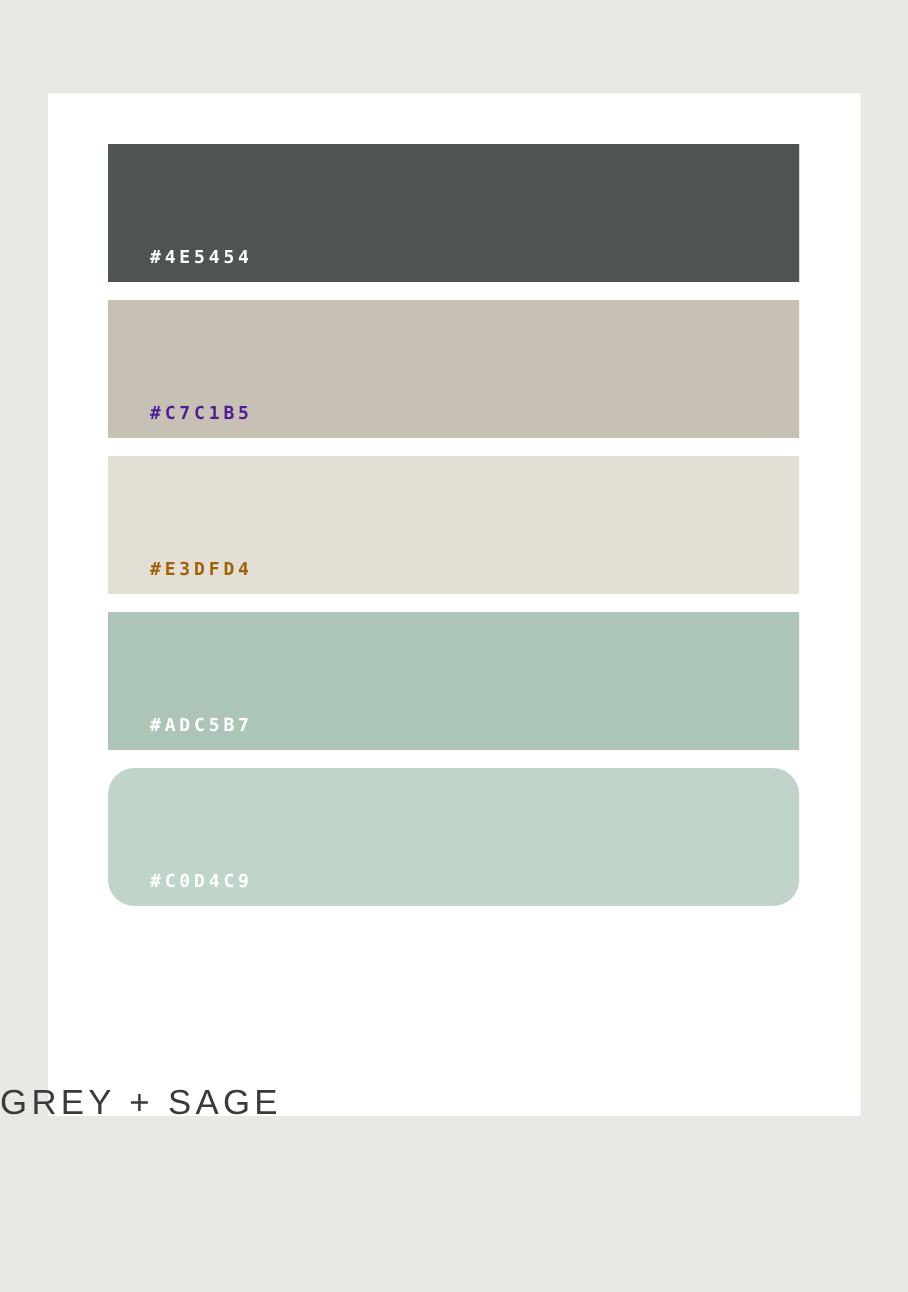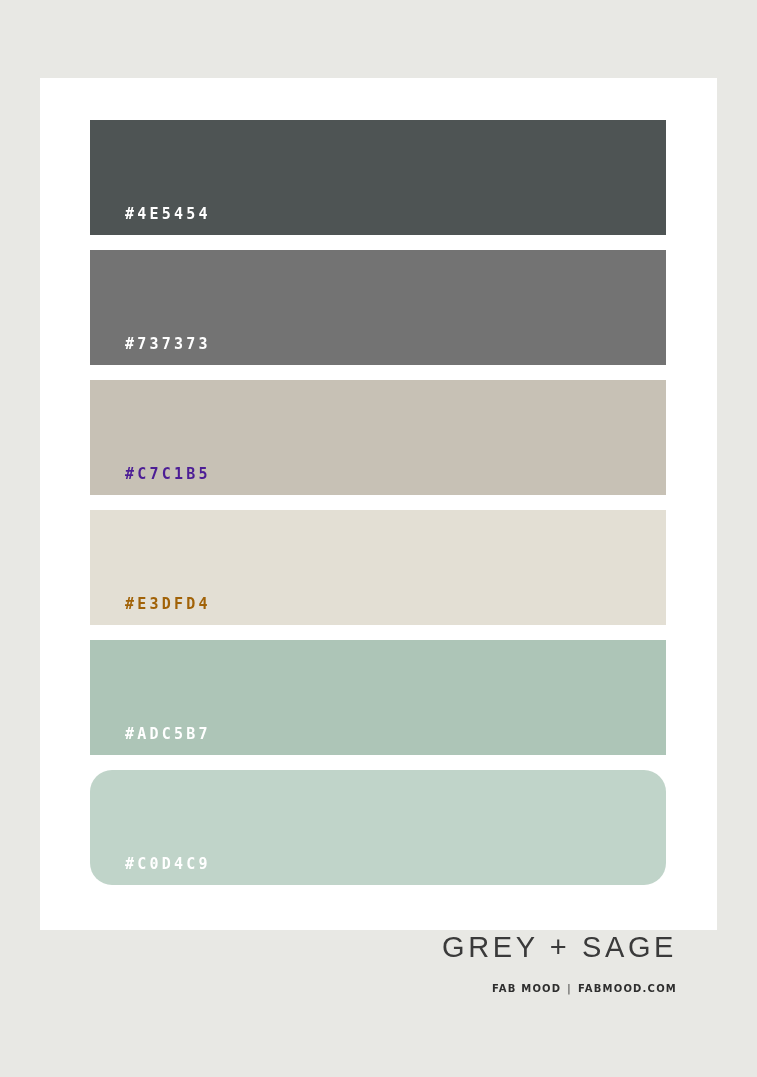--- a/index.html
+++ b/index.html
@@ -64,23 +64,23 @@
     font-weight: bold;
     letter-spacing: 3.2px;
     white-space: nowrap;
     line-height: 1;
   }
 
   
   .footer {
     position: absolute;
     left: 0;
-    top: 892px;
+    top: 864px;
     width: 677px;
-    text-align: right;
+    text-align: left;
   }
 
   .footer-title {
     margin: 0;
     padding-top: 28px;
     font-family: "Liberation Sans", sans-serif;
     font-size: 29px;
     font-weight: 300;
     letter-spacing: 3.6px;
     color: #3a3a3a;
@@ -112,23 +112,20 @@
 <div class="poster">
 
   <div class="card" style="background: rgb(255, 255, 255);">
 
     <div class="swatch-stack">
 
       <div class="swatch" style="background: rgb(78, 84, 84);">
         <span class="swatch-label" style="color: rgb(255, 255, 255);">#4E5454</span>
       </div>
 
-      <div class="swatch" style="background: rgb(115, 115, 115);">
-        <span class="swatch-label" style="color: rgb(255, 255, 255);">#737373</span>
-      </div>
 
       <div class="swatch" style="background: rgb(199, 193, 181);">
         <span class="swatch-label" style="color: #4c1d95;">#C7C1B5</span>
       </div>
 
       <div class="swatch" style="background: rgb(227, 223, 212);">
         <span class="swatch-label" style="color: #a16207;">#E3DFD4</span>
       </div>
 
       <div class="swatch" style="background: rgb(173, 197, 183);">
@@ -137,18 +134,15 @@
 
       <div class="swatch" style="background: rgb(192, 212, 201);">
         <span class="swatch-label" style="color: rgb(255, 255, 255);">#C0D4C9</span>
       </div>
 
     </div>
   </div>
 
   <div class="footer">
     <div class="footer-title">GREY + SAGE</div>
-    <div class="footer-credit">
-      <span>FAB MOOD</span><span class="credit-sep">|</span><span>FABMOOD.COM</span>
-    </div>
   </div>
 
 </div>
 
 </body></html>

